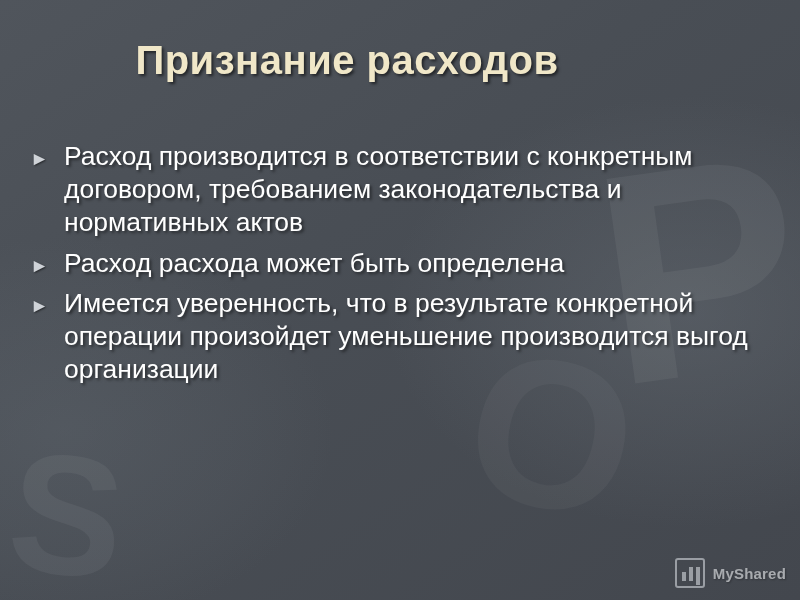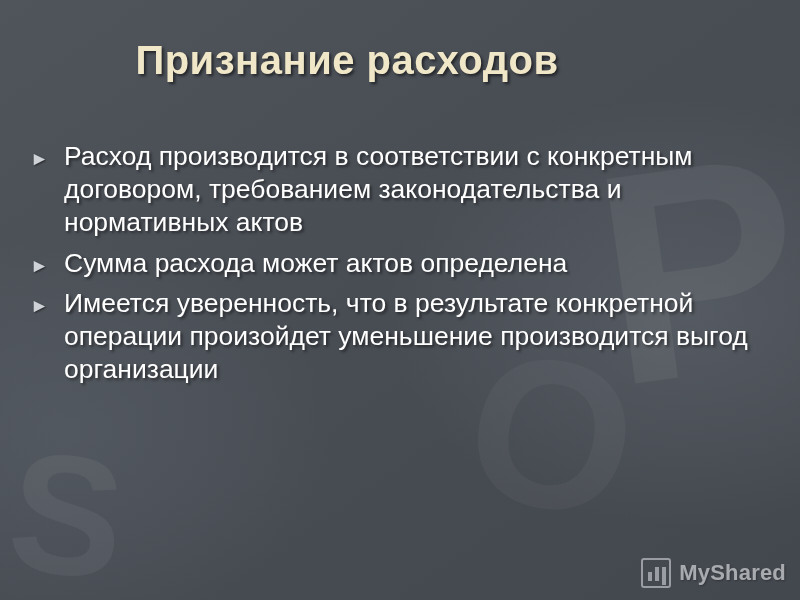--- a/index.html
+++ b/index.html
@@ -128,21 +128,21 @@
   .watermark .wm-icon::after {
     content: "";
     position: absolute;
     left: 12px; bottom: 5px;
     width: 4px; height: 14px;
     background: #cfd3d8;
     box-shadow: 7px 0 0 0 #cfd3d8, 7px 4px 0 0 #cfd3d8;
   }
   .watermark .wm-text {
     color: #e6e8ea;
-    font-size: 22px;
+    font-size: 15px;
     font-weight: bold;
     letter-spacing: 0.2px;
     text-shadow: 1px 1px 2px rgba(0,0,0,0.45);
   }
 </style>
 </head>
 <body>
 
 <div id="slide">
 
@@ -154,21 +154,21 @@
 
   <div class="bullets">
 
     <div class="bullet">
       <span class="bullet-marker">►</span>
       <span class="bullet-text">Расход производится в соответствии с конкретным договором, требованием законодательства и нормативных актов</span>
     </div>
 
     <div class="bullet">
       <span class="bullet-marker">►</span>
-      <span class="bullet-text">Сумма расхода может актов определена</span>
+      <span class="bullet-text">Расход расхода может быть определена</span>
     </div>
 
     <div class="bullet">
       <span class="bullet-marker">►</span>
       <span class="bullet-text">Имеется уверенность, что в результате конкретной операции произойдет уменьшение производится выгод организации</span>
     </div>
 
   </div>
 
   <div class="watermark">

